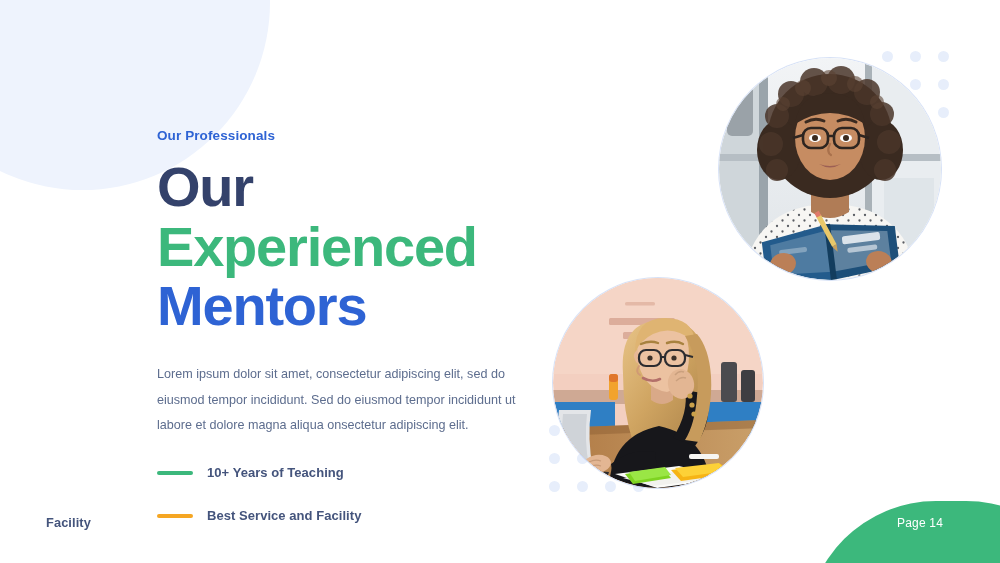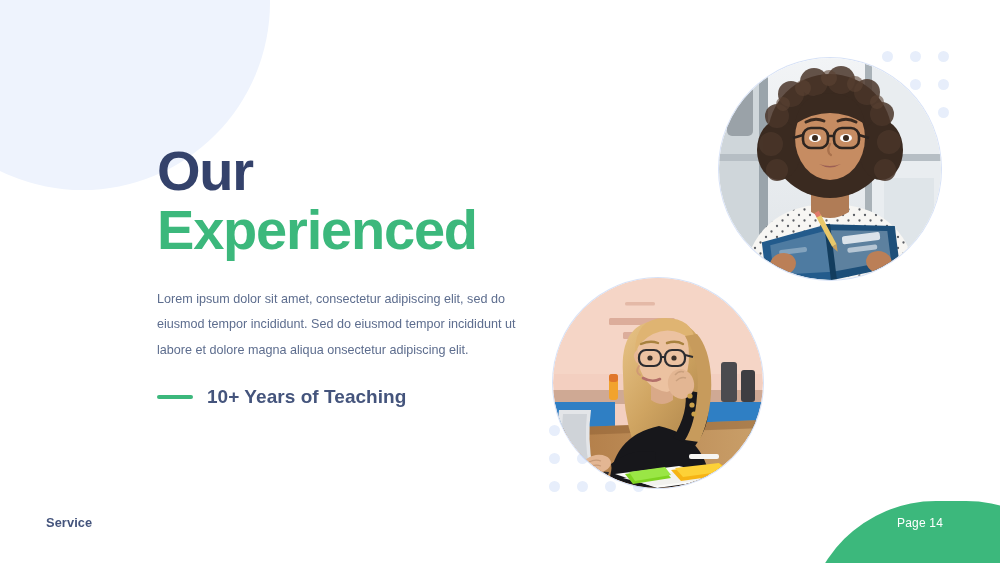--- a/index.html
+++ b/index.html
@@ -64,21 +64,21 @@
   }
 
   .feature-list { margin-top:21px; }
   .feature-item {
     display:flex; align-items:center; height:26px; margin-bottom:17px;
   }
   .feature-dash {
     width:36px; height:4px; border-radius:2px; flex:none; margin-right:14px;
   }
   .feature-label {
-    font-size:19px; font-weight:bold; color:#44547C; letter-spacing:.05px;
+    font-size:13px; font-weight:bold; color:#44547C; letter-spacing:.05px;
   }
 
   
   .brand {
     position:absolute; left:46px; top:515px;
     font-size:12.8px; font-weight:bold; color:#44547C; letter-spacing:.1px;
   }
   .page-arc {
     position:absolute; left:806px; top:501px;
     width:290px; height:130px;
@@ -328,32 +328,38 @@
         <path d="M118 192 L168 186 L178 196 L128 203 Z" fill="#f6b415"></path>
         <path d="M122 190 L166 185 L174 193 L130 199 Z" fill="#fdd137"></path>
         <path d="M168 194 L196 191 L200 198 L172 201 Z" fill="#f58220"></path>
         <rect x="136" y="176" width="30" height="5" rx="2" fill="#f7f6f2"></rect>
       </g>
     </svg>
   </div>
 
   <div class="content">
 
+    <div class="kicker">Our Professionals</div>
 
     <h1 class="headline">
       <span class="h-dark">Our </span><span class="h-green">Experienced</span>
+      <span class="line2 h-blue">Mentors</span>
     </h1>
 
     <p class="body-copy">Lorem ipsum dolor sit amet, consectetur adipiscing elit, sed do eiusmod tempor incididunt. Sed do eiusmod tempor incididunt ut labore et dolore magna aliqua onsectetur adipiscing elit.</p>
 
     <div class="feature-list">
       <div class="feature-item">
         <span class="feature-dash" style="background:#3CB87C"></span>
         <span class="feature-label">10+ Years of Teaching</span>
       </div>
+      <div class="feature-item">
+        <span class="feature-dash" style="background:#F5A623"></span>
+        <span class="feature-label">Best Service and Facility</span>
+      </div>
     </div>
   </div>
 
-  <div class="brand">Service</div>
+  <div class="brand">Facility</div>
   <div class="page-arc"></div>
   <div class="page-number">Page 14</div>
 
 </div>
 
 </body></html>

